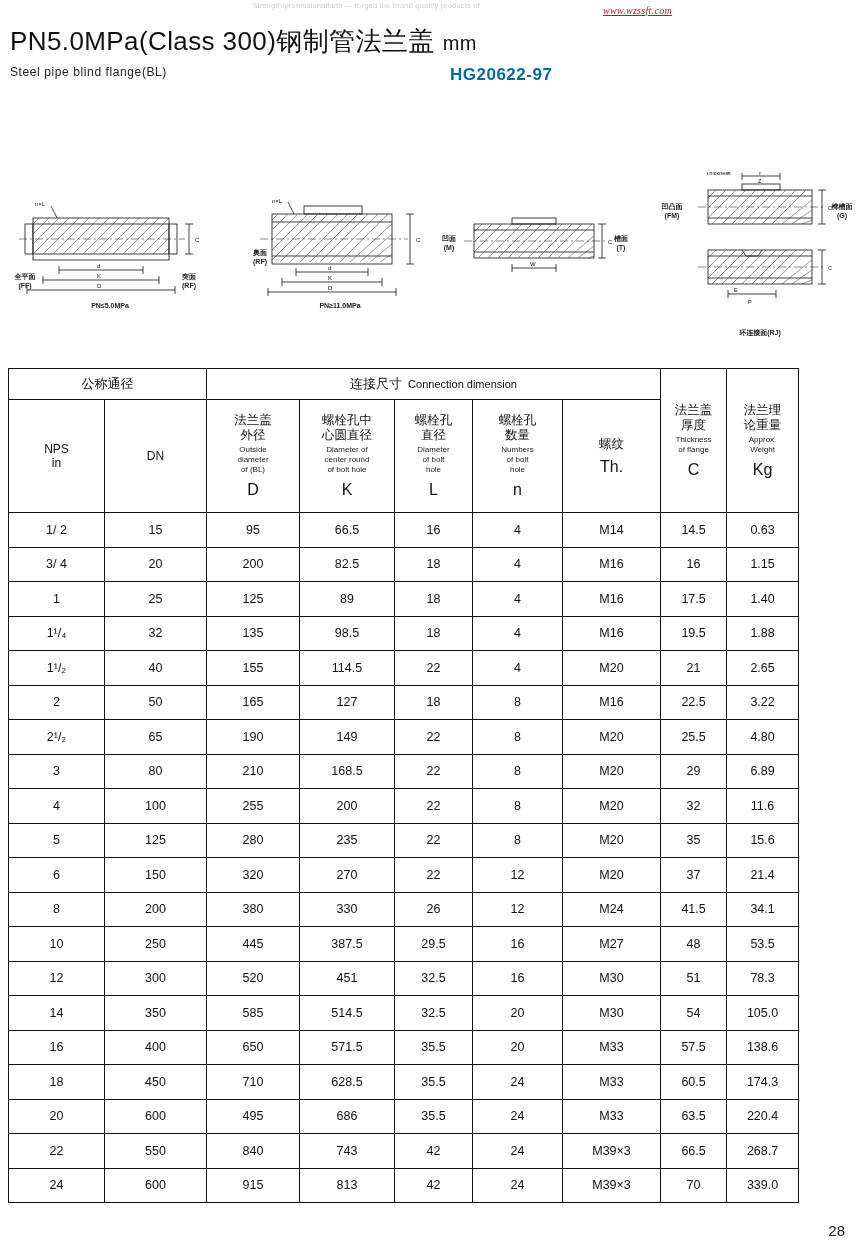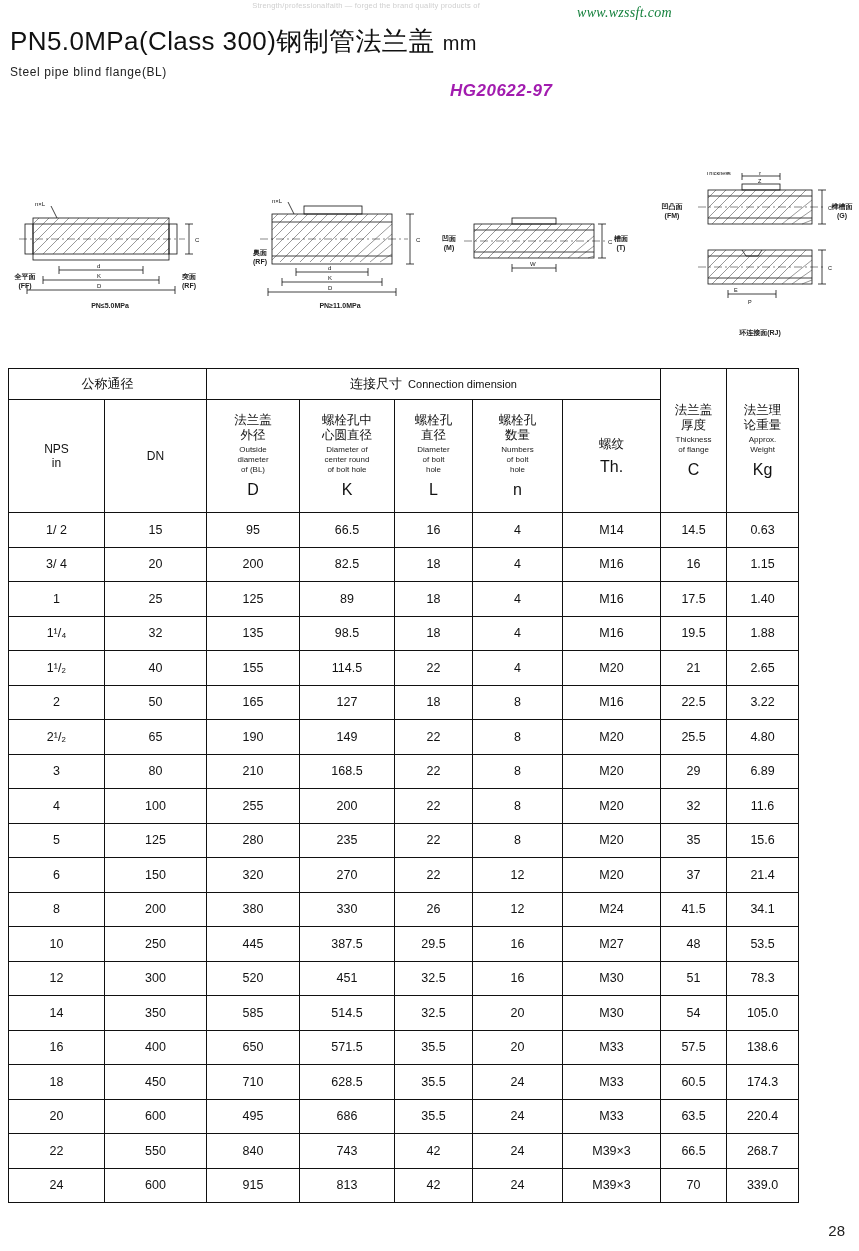--- a/index.html
+++ b/index.html
@@ -30,26 +30,27 @@
     top: 1px;
     font-size: 7.5px;
     color: #cfcfcf;
     letter-spacing: 0.2px;
     white-space: nowrap;
   }
   .topbar .site {
     position: absolute;
     right: 8px;
     top: 5px;
-    font-size: 14px;
+    font-size: 10px;
     font-style: italic;
-    color: #15803d;
+    color: #b91c1c;
     font-family: "Liberation Serif", serif;
     letter-spacing: 0.3px;
     white-space: nowrap;
+    text-decoration: underline;
   }
 
   
   .title-wrap {
     position: absolute;
     left: 10px;
     top: 24px;
     width: 840px;
   }
   .title-cn {
@@ -74,25 +75,24 @@
     left: 0;
     top: 0;
     font-size: 12px;
     letter-spacing: 0.6px;
     color: #222;
     white-space: nowrap;
   }
   .std-code {
     position: absolute;
     left: 440px;
-    top: 16px;
+    top: 0;
     font-size: 17px;
-    font-style: italic;
     font-weight: bold;
-    color: #a21caf;
+    color: #0369a1;
     font-family: "Liberation Sans", sans-serif;
     letter-spacing: 0.5px;
     white-space: nowrap;
   }
 
   
   .drawings {
     position: absolute;
     left: 0;
     top: 150px;

